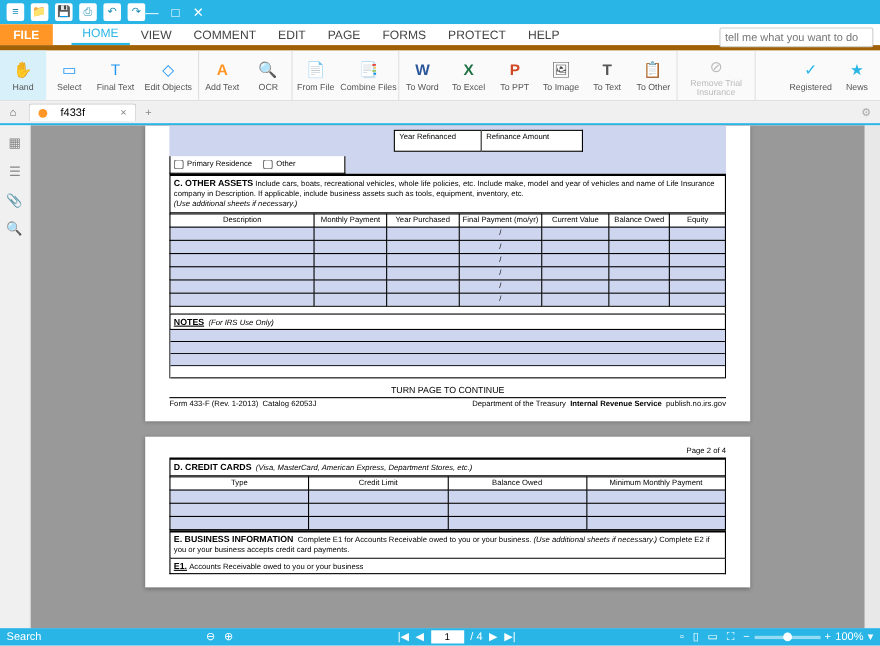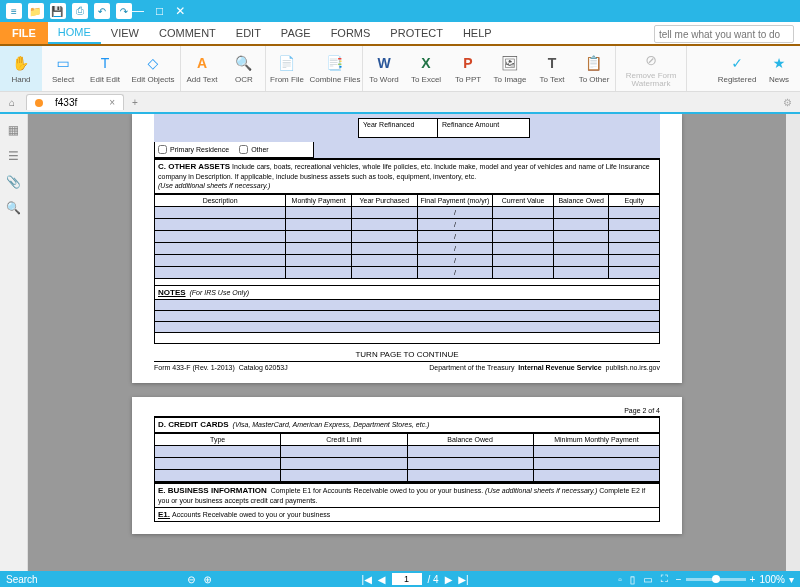--- a/index.html
+++ b/index.html
@@ -7,24 +7,24 @@
 
 
 .titlebar { height: 22px; background: #29b6e6; display: flex; align-items: center; color: #fff; font-size: 11px; }
 .titlebar .qat { display: flex; gap: 6px; padding-left: 6px; align-items: center; }
 .titlebar .qat .qicon { width: 16px; height: 16px; background: #fff; border-radius: 2px; display: flex; align-items: center; justify-content: center; color: #1a8ab5; font-size: 10px; }
 .titlebar .title { flex: 1; text-align: center; }
 .titlebar .winctrl { display: flex; gap: 12px; padding-right: 8px; }
 .titlebar .winctrl span { cursor: pointer; font-size: 12px; }
 
 
-.menubar { height: 24px; background: #fff; display: flex; align-items: stretch; border-bottom: 2px solid #a16207; font-size: 11px; }
+.menubar { height: 24px; background: #fff; display: flex; align-items: stretch; border-bottom: 5px solid #a16207; font-size: 11px; }
 .menubar .file-tab { background: #ff9626; color: #fff; padding: 0 12px; display: flex; align-items: center; font-weight: bold; }
 .menubar .menu-item { padding: 0 10px; display: flex; align-items: center; color: #444; cursor: pointer; }
-.menubar .menu-item.active { color: #29b6e6; border-bottom: 2px solid #29b6e6; }
+.menubar .menu-item.active { color: #29b6e6; border-bottom: 2px solid #29b6e6; margin-left: 17px; }
 .menubar .spacer { flex: 1; }
 .menubar .tellme { width: 140px; height: 18px; margin: 3px 6px; border: 1px solid #ccc; border-radius: 2px; font-size: 10px; padding: 0 4px; color: #888; }
 
 
 .ribbon { height: 46px; background: #fafafa; border-bottom: 1px solid #ddd; display: flex; align-items: stretch; }
 .ribbon .group { display: flex; border-right: 1px solid #e0e0e0; }
 .ribbon .rbtn { width: 42px; display: flex; flex-direction: column; align-items: center; justify-content: center; font-size: 8px; color: #555; cursor: pointer; gap: 2px; }
 .ribbon .rbtn.active { background: #d8f0fa; }
 .ribbon .rbtn .icn { width: 20px; height: 20px; display: flex; align-items: center; justify-content: center; font-size: 14px; }
 .ribbon .spacer { flex: 1; }
@@ -129,21 +129,21 @@
     <div class="rbtn active">
         <span class="icn">✋</span>
         <span>Hand</span>
       </div>
     <div class="rbtn">
         <span class="icn" style="color:#2196f3">▭</span>
         <span>Select</span>
       </div>
     <div class="rbtn">
         <span class="icn" style="color:#2196f3">T</span>
-        <span>Edit Edit</span>
+        <span>Final Text</span>
       </div>
     <div class="rbtn wide">
         <span class="icn" style="color:#2196f3">◇</span>
         <span>Edit Objects</span>
       </div>
   </div>
   <div class="group">
     <div class="rbtn">
         <span class="icn" style="color:#ff9626;font-weight:bold">A</span>
         <span>Add Text</span>
@@ -185,21 +185,21 @@
         <span>To Text</span>
       </div>
     <div class="rbtn">
         <span class="icn">📋</span>
         <span>To Other</span>
       </div>
   </div>
   <div class="group">
     <div class="rbtn wide" style="width:70px;color:#bbb">
         <span class="icn">⊘</span>
-        <span style="white-space:normal;text-align:center;line-height:1">Remove Form Watermark</span>
+        <span style="white-space:normal;text-align:center;line-height:1">Remove Trial Insurance</span>
       </div>
   </div>
   <div class="spacer"></div>
   <div class="group" style="border-right:none">
     <div class="rbtn">
         <span class="icn" style="color:#29b6e6">✓</span>
         <span>Registered</span>
       </div>
     <div class="rbtn">
         <span class="icn" style="color:#29b6e6">★</span>

